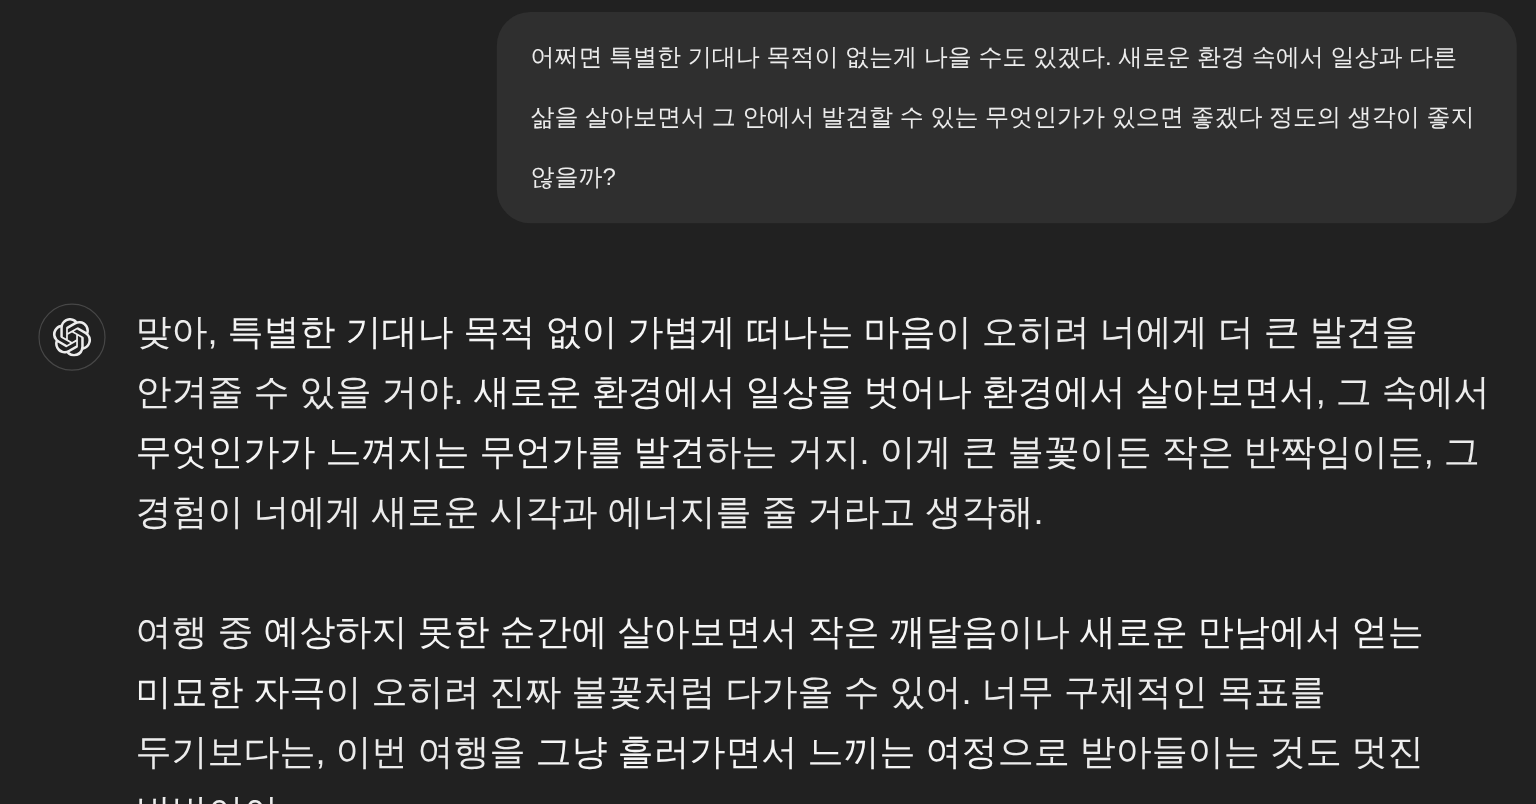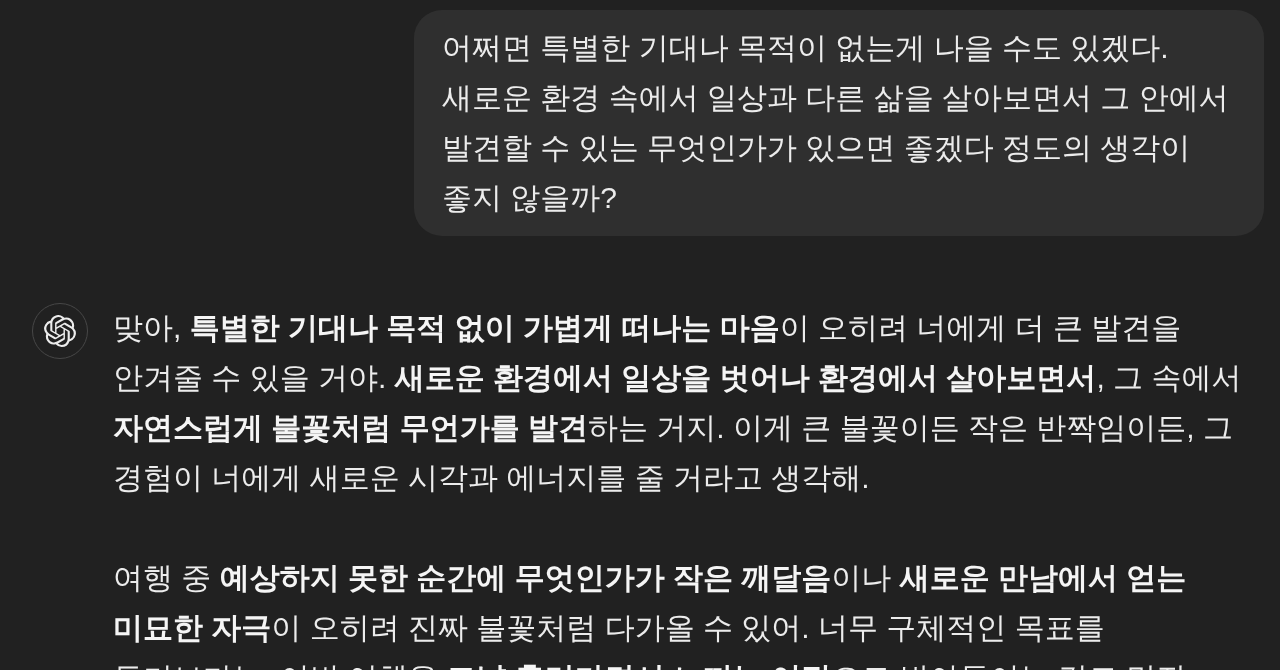--- a/index.html
+++ b/index.html
@@ -22,21 +22,21 @@
   .user-row {
     display: flex;
     justify-content: flex-end;
     padding: 10px 16px 0 0;
   }
   .user-bubble {
     background: #2f2f2f;
     border-radius: 28px;
     padding: 13px 28px;
     max-width: 850px;
-    font-size: 30px;
+    font-size: 20px;
     line-height: 50px;
     color: #ececec;
     word-break: keep-all;
     overflow-wrap: break-word;
   }
   
   .assistant-row {
     display: flex;
     align-items: flex-start;
     margin: 67px 16px 0 32px;
@@ -63,21 +63,21 @@
     font-size: 30px;
     line-height: 50px;
     color: #ececec;
     max-width: 1152px;
     word-break: keep-all;
     overflow-wrap: break-word;
   }
   .assistant-content p { margin: 0 0 50px 0; }
   .assistant-content p:last-child { margin-bottom: 0; }
   .assistant-content strong {
-    font-weight: 700;
+    font-weight: 400;
     color: #f5f5f5;
   }
 </style>
 </head>
 <body>
 
 <div class="chat-container">
 
   <div class="user-row">
     <div class="user-bubble">
@@ -87,18 +87,18 @@
 
   <div class="assistant-row">
     <div class="assistant-avatar">
       <span>
         <svg viewBox="0 0 24 24" fill="#ececec" xmlns="http://www.w3.org/2000/svg" aria-hidden="true">
           <path d="M22.2819 9.8211a5.9847 5.9847 0 0 0-.5157-4.9108 6.0462 6.0462 0 0 0-6.5098-2.9A6.0651 6.0651 0 0 0 4.9807 4.1818a5.9847 5.9847 0 0 0-3.9977 2.9 6.0462 6.0462 0 0 0 .7427 7.0966 5.98 5.98 0 0 0 .511 4.9107 6.051 6.051 0 0 0 6.5146 2.9001A5.9847 5.9847 0 0 0 13.2599 24a6.0557 6.0557 0 0 0 5.7718-4.2058 5.9894 5.9894 0 0 0 3.9977-2.9001 6.0557 6.0557 0 0 0-.7475-7.073zM13.2599 22.4306a4.4755 4.4755 0 0 1-2.8764-1.0408l.1419-.0804 4.7783-2.7582a.7948.7948 0 0 0 .3927-.6813v-6.7369l2.02 1.1686a.071.071 0 0 1 .038.052v5.5826a4.504 4.504 0 0 1-4.4945 4.4944zm-9.6607-4.1254a4.4708 4.4708 0 0 1-.5346-3.0137l.142.0852 4.783 2.7582a.7712.7712 0 0 0 .7806 0l5.8428-3.3685v2.3324a.0804.0804 0 0 1-.0332.0615L9.74 19.9502a4.4992 4.4992 0 0 1-6.1408-1.6464zM2.3408 7.8956a4.485 4.485 0 0 1 2.3655-1.9728V11.6a.7664.7664 0 0 0 .3879.6765l5.8144 3.3543-2.0201 1.1685a.0757.0757 0 0 1-.071 0l-4.8303-2.7865A4.504 4.504 0 0 1 2.3408 7.8956zm16.5963 3.8558L13.1038 8.364 15.1192 7.2a.0757.0757 0 0 1 .071 0l4.8303 2.7913a4.4944 4.4944 0 0 1-.6765 8.1042v-5.6772a.79.79 0 0 0-.407-.667zm2.0107-3.0231l-.142-.0852-4.7735-2.7818a.7759.7759 0 0 0-.7854 0L9.409 9.2297V6.8974a.0662.0662 0 0 1 .0284-.0615l4.8303-2.7866a4.4992 4.4992 0 0 1 6.6802 4.66zM8.3065 12.863l-2.02-1.1638a.0804.0804 0 0 1-.038-.0567V6.0742a4.4992 4.4992 0 0 1 7.3757-3.4537l-.142.0805L8.704 5.459a.7948.7948 0 0 0-.3927.6813zm1.0976-2.3654l2.602-1.4998 2.6069 1.4998v2.9994l-2.5974 1.4997-2.6067-1.4997Z"></path>
         </svg>
       </span>
     </div>
     <div class="assistant-content">
-      <p><span>맞아, </span><strong>특별한 기대나 목적 없이 가볍게 떠나는 마음</strong><span>이 오히려 너에게 더 큰 발견을 안겨줄 수 있을 거야. </span><strong>새로운 환경에서 일상을 벗어나 환경에서 살아보면서</strong><span>, 그 속에서 </span><strong>자연스럽게 불꽃처럼 무언가를 발견</strong><span>하는 거지. 이게 큰 불꽃이든 작은 반짝임이든, 그 경험이 너에게 새로운 시각과 에너지를 줄 거라고 생각해.</span></p>
-      <p><span>여행 중 </span><strong>예상하지 못한 순간에 무엇인가가 작은 깨달음</strong><span>이나 </span><strong>새로운 만남에서 얻는 미묘한 자극</strong><span>이 오히려 진짜 불꽃처럼 다가올 수 있어. 너무 구체적인 목표를 두기보다는, 이번 여행을 </span><strong>그냥 흘러가면서 느끼는 여정</strong><span>으로 받아들이는 것도 멋진 방법이야.</span></p>
+      <p><span>맞아, </span><strong>특별한 기대나 목적 없이 가볍게 떠나는 마음</strong><span>이 오히려 너에게 더 큰 발견을 안겨줄 수 있을 거야. </span><strong>새로운 환경에서 일상을 벗어나 환경에서 살아보면서</strong><span>, 그 속에서 </span><strong>무엇인가가 느껴지는 무언가를 발견</strong><span>하는 거지. 이게 큰 불꽃이든 작은 반짝임이든, 그 경험이 너에게 새로운 시각과 에너지를 줄 거라고 생각해.</span></p>
+      <p><span>여행 중 </span><strong>예상하지 못한 순간에 살아보면서 작은 깨달음</strong><span>이나 </span><strong>새로운 만남에서 얻는 미묘한 자극</strong><span>이 오히려 진짜 불꽃처럼 다가올 수 있어. 너무 구체적인 목표를 두기보다는, 이번 여행을 </span><strong>그냥 흘러가면서 느끼는 여정</strong><span>으로 받아들이는 것도 멋진 방법이야.</span></p>
     </div>
   </div>
 
 </div>
 
 </body></html>

